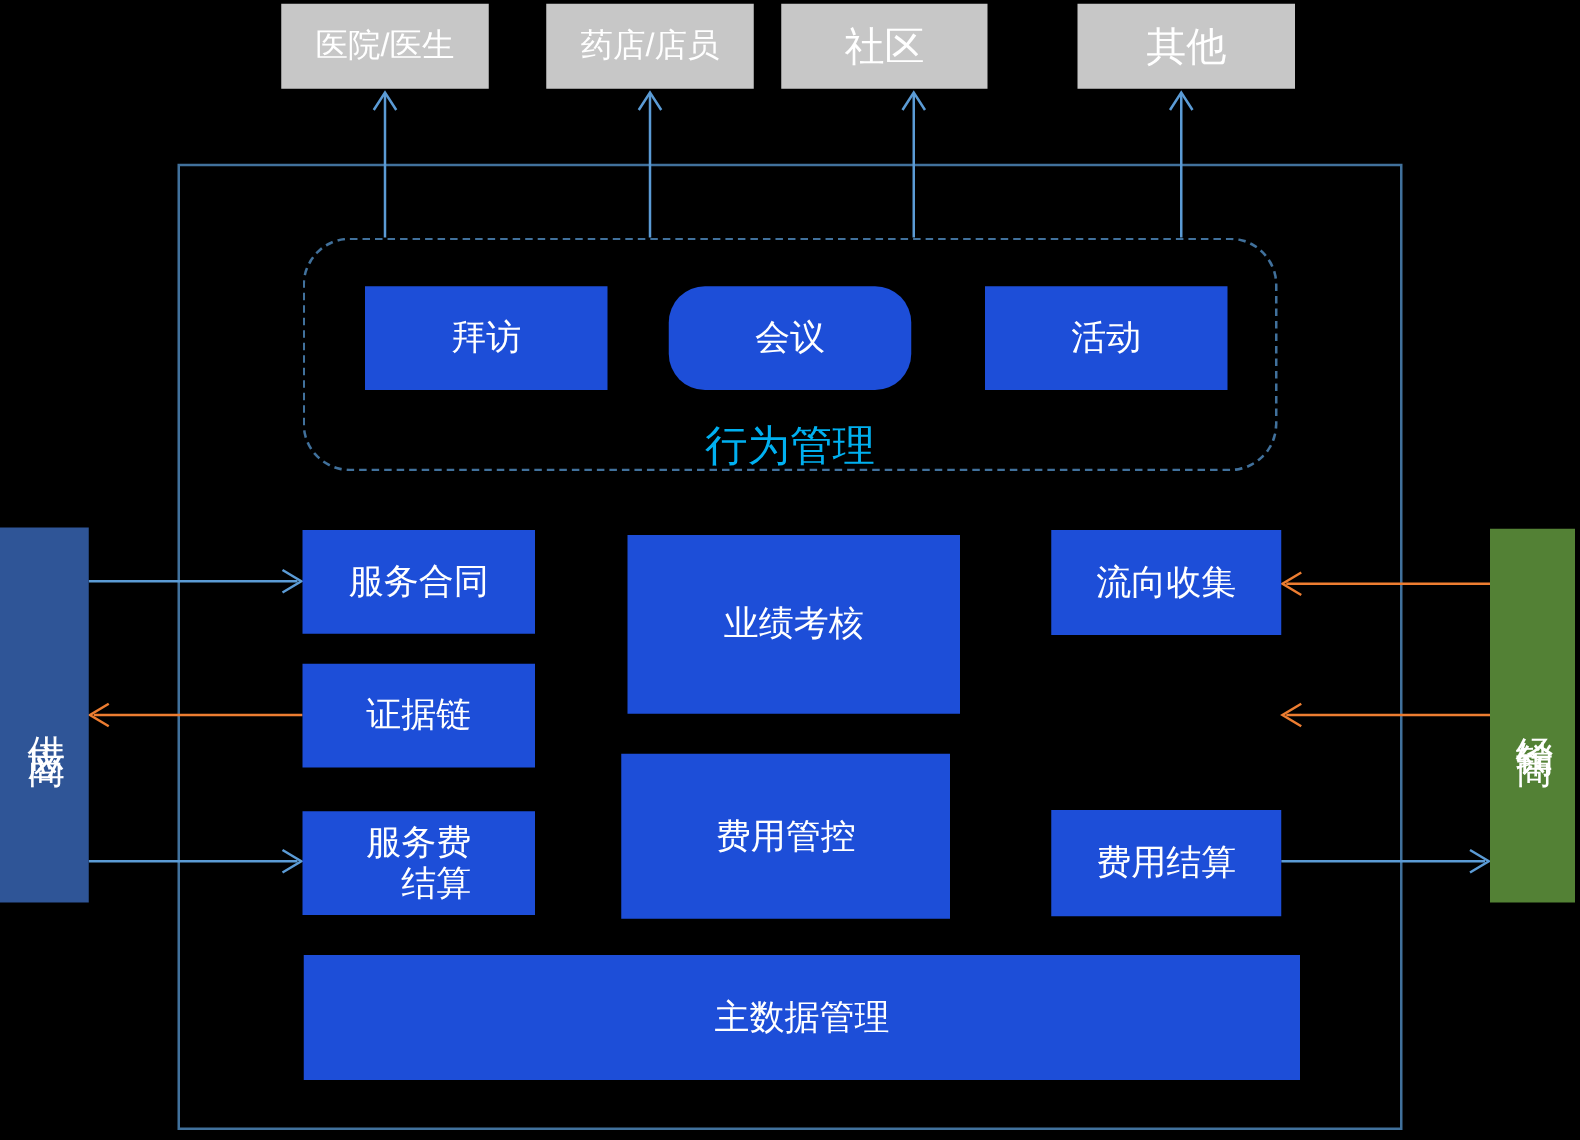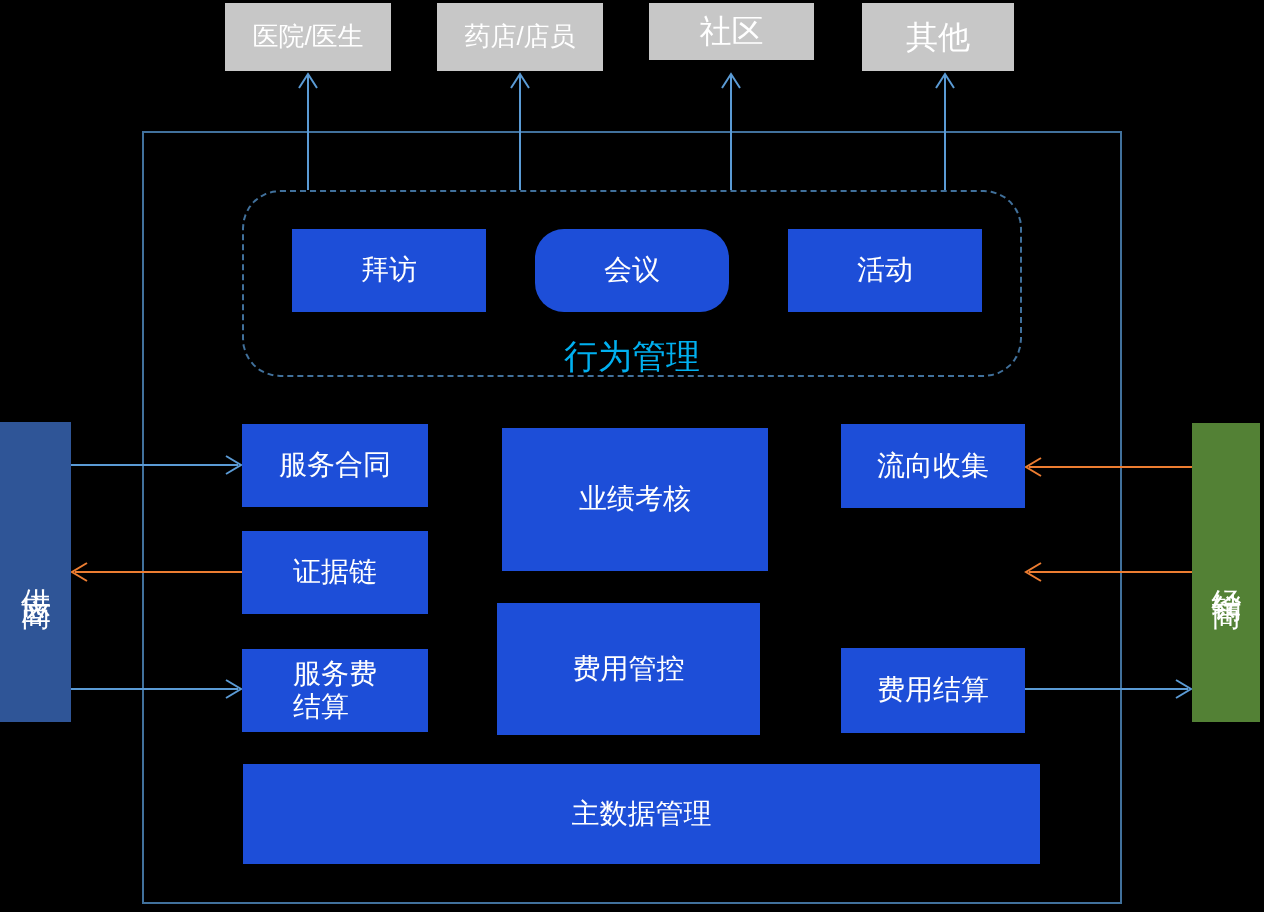--- a/index.html
+++ b/index.html
@@ -2,21 +2,21 @@
 <html><head>
 <meta charset="utf-8">
 <style>
   html,body{margin:0;padding:0;background:#000;}
   #canvas{
     position:relative;width:1264px;height:912px;background:#000;overflow:hidden;
     font-family:"Liberation Sans","DejaVu Sans",sans-serif;
   }
   .abs{position:absolute;box-sizing:border-box;}
   .box{
-    display:flex;align-items:center;justify-content:center;text-align:left;
+    display:flex;align-items:center;justify-content:center;text-align:right;
     color:#fff;white-space:pre-line;line-height:1.15;
   }
   .cyan{background:#1d4ed8;font-size:28px;}
   .gray{background:#c7c7c7;color:#fff;font-size:26px;}
   .gray.large{font-size:32px;}
   .outer-frame{border:2px solid #41719c;}
   .dashed-group{border:2px dashed #41719c;border-radius:38px;}
   .group-label{
     color:#00b0f0;font-size:34px;text-align:center;
   }
@@ -78,22 +78,22 @@
       <polyline class="orange-ln" points="1041,563 1026,572 1041,581"></polyline>
     </g>
     <g>
       <line class="blue-ln" x1="1025" y1="689" x2="1188" y2="689"></line>
       <polyline class="blue-ln" points="1176,680 1191,689 1176,698"></polyline>
     </g>
   </svg>
 
   <div class="abs box gray" style="left:225px;top:3px;width:166px;height:68px;">医院/医生</div>
   <div class="abs box gray" style="left:437px;top:3px;width:166px;height:68px;">药店/店员</div>
-  <div class="abs box gray large" style="left:649px;top:3px;width:165px;height:57px;">社区</div>
-  <div class="abs box gray large" style="left:862px;top:3px;width:152px;height:68px;">其他</div>
+  <div class="abs box gray large" style="left:625px;top:3px;width:165px;height:68px;">社区</div>
+  <div class="abs box gray large" style="left:862px;top:3px;width:174px;height:68px;">其他</div>
 
   <div class="abs dashed-group" style="left:242px;top:190px;width:780px;height:187px;"></div>
   <div class="abs box cyan" style="left:292px;top:229px;width:194px;height:83px;">拜访</div>
   <div class="abs box cyan" style="left:535px;top:229px;width:194px;height:83px;border-radius:29px;">会议</div>
   <div class="abs box cyan" style="left:788px;top:229px;width:194px;height:83px;">活动</div>
   <div class="abs box cyan" style="left:242px;top:424px;width:186px;height:83px;">服务合同</div>
 
   <div class="abs group-label" style="left:242px;top:334px;width:780px;height:44px;">行为管理</div>
   <div class="abs box cyan" style="left:242px;top:531px;width:186px;height:83px;">证据链</div>
   <div class="abs box cyan" style="left:242px;top:649px;width:186px;height:83px;">服务费

